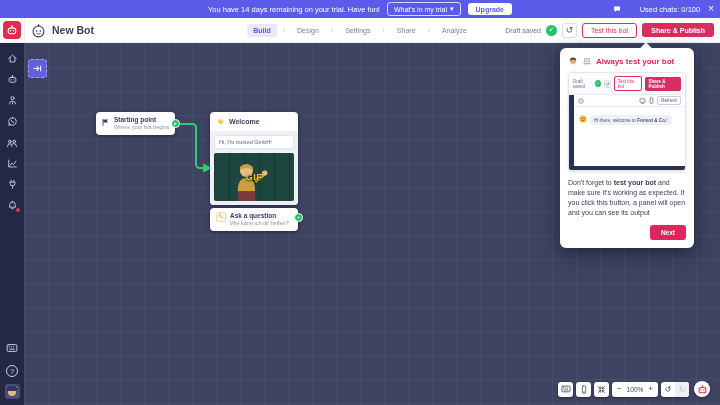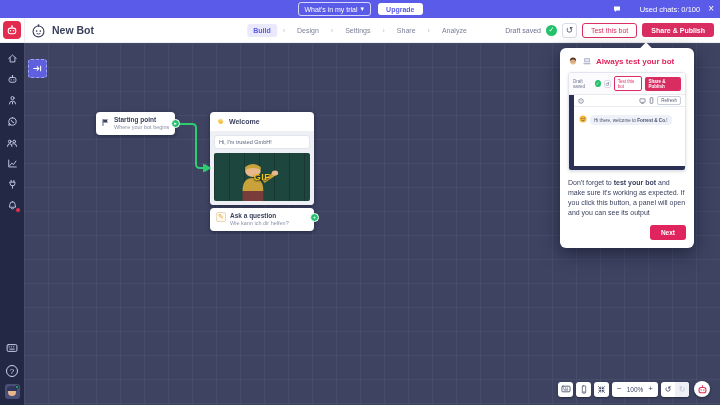--- a/index.html
+++ b/index.html
@@ -70,21 +70,21 @@
     border:1px dashed #a2a3f2; border-radius:3px; display:flex; align-items:center; justify-content:center; cursor:pointer; }
   .wires { position:absolute; inset:0; pointer-events:none; }
 
   .node { position:absolute; background:#fff; border-radius:4px; box-shadow:0 1px 4px rgba(8,12,28,.45); cursor:pointer; }
   .start-node { left:72px; top:69px; width:79px; padding:4px 5px; display:flex; gap:4px; }
   .node-title { font-size:6.5px; font-weight:bold; color:#393f5c; }
   .node-sub { font-size:5.5px; color:#8b90a8; line-height:1.3; margin-top:1px; }
   .port { position:absolute; width:9px; height:9px; border-radius:50%; background:#25c16f; border:1.5px solid #fff;
     color:#fff; font-size:5px; display:flex; align-items:center; justify-content:center; line-height:1; cursor:pointer; }
 
-  .welcome-group { position:absolute; left:186px; top:69px; width:104px; }
+  .welcome-group { position:absolute; left:186px; top:69px; width:88px; }
   .welcome-card { background:#fff; border-radius:4px; box-shadow:0 1px 4px rgba(8,12,28,.45); overflow:visible; position:relative; cursor:pointer; }
   .welcome-head { display:flex; align-items:center; gap:4px; padding:5px 6px; }
   .welcome-title { font-size:7px; font-weight:bold; color:#393f5c; }
   .welcome-body { background:#eef0f5; padding:4px; border-radius:0 0 4px 4px; }
   .msg-bubble { background:#fff; border:1px solid #e3e5ee; border-radius:3px; padding:3px 4px;
     font-size:5.5px; color:#5a5f7a; }
   .gif-media { margin-top:4px; height:48px; border-radius:2px; position:relative; background:#1d473e;
     background-image:repeating-linear-gradient(90deg, rgba(0,0,0,.22) 0 1px, transparent 1px 15px); overflow:hidden; cursor:pointer; }
   .gif-badge { position:absolute; left:50%; top:50%; transform:translate(-50%,-50%); color:#f5c518;
     font-size:9px; font-weight:bold; text-shadow:0 1px 2px rgba(0,0,0,.8); letter-spacing:.5px; }
@@ -143,20 +143,21 @@
   .redo-seg { width:14px; height:15px; display:flex; align-items:center; justify-content:center;
     font-size:8px; color:#bdc1d3; background:#eef0f6; cursor:pointer; }
   .helper-bot-btn { width:16px; height:16px; border-radius:50%; background:#fff;
     box-shadow:0 1px 3px rgba(0,0,0,.4); display:flex; align-items:center; justify-content:center;
     margin-left:2px; cursor:pointer; }
 </style>
 </head>
 <body>
 
 <div class="trial-banner">
+  <span class="banner-msg">You have 14 days remaining on your trial. Have fun!</span>
   <span class="banner-trial-btn">
     <span>What's in my trial</span>
     <span>▾</span>
   </span>
   <span class="banner-upgrade-btn">Upgrade</span>
   <span class="banner-right">
     <span class="used-chats">
       <svg width="8" height="8" viewBox="0 0 16 16">
           <path d="M2 3 h12 v8 h-7 l-3 3 v-3 h-2 z" fill="#fff"></path>
         </svg>

